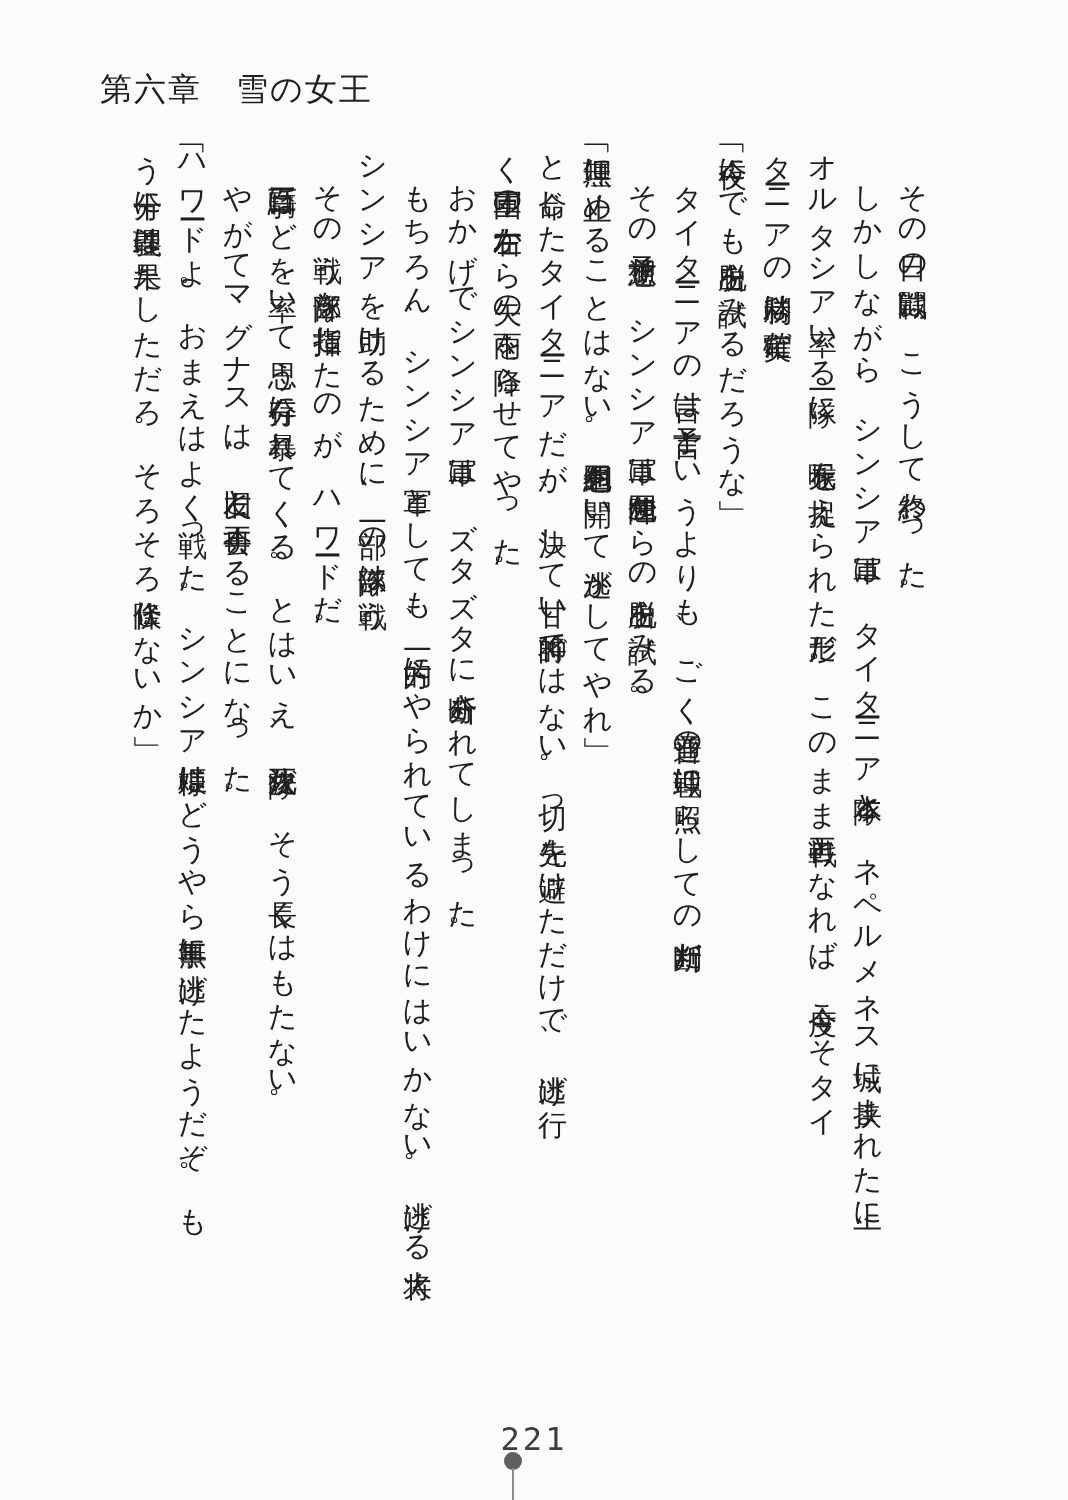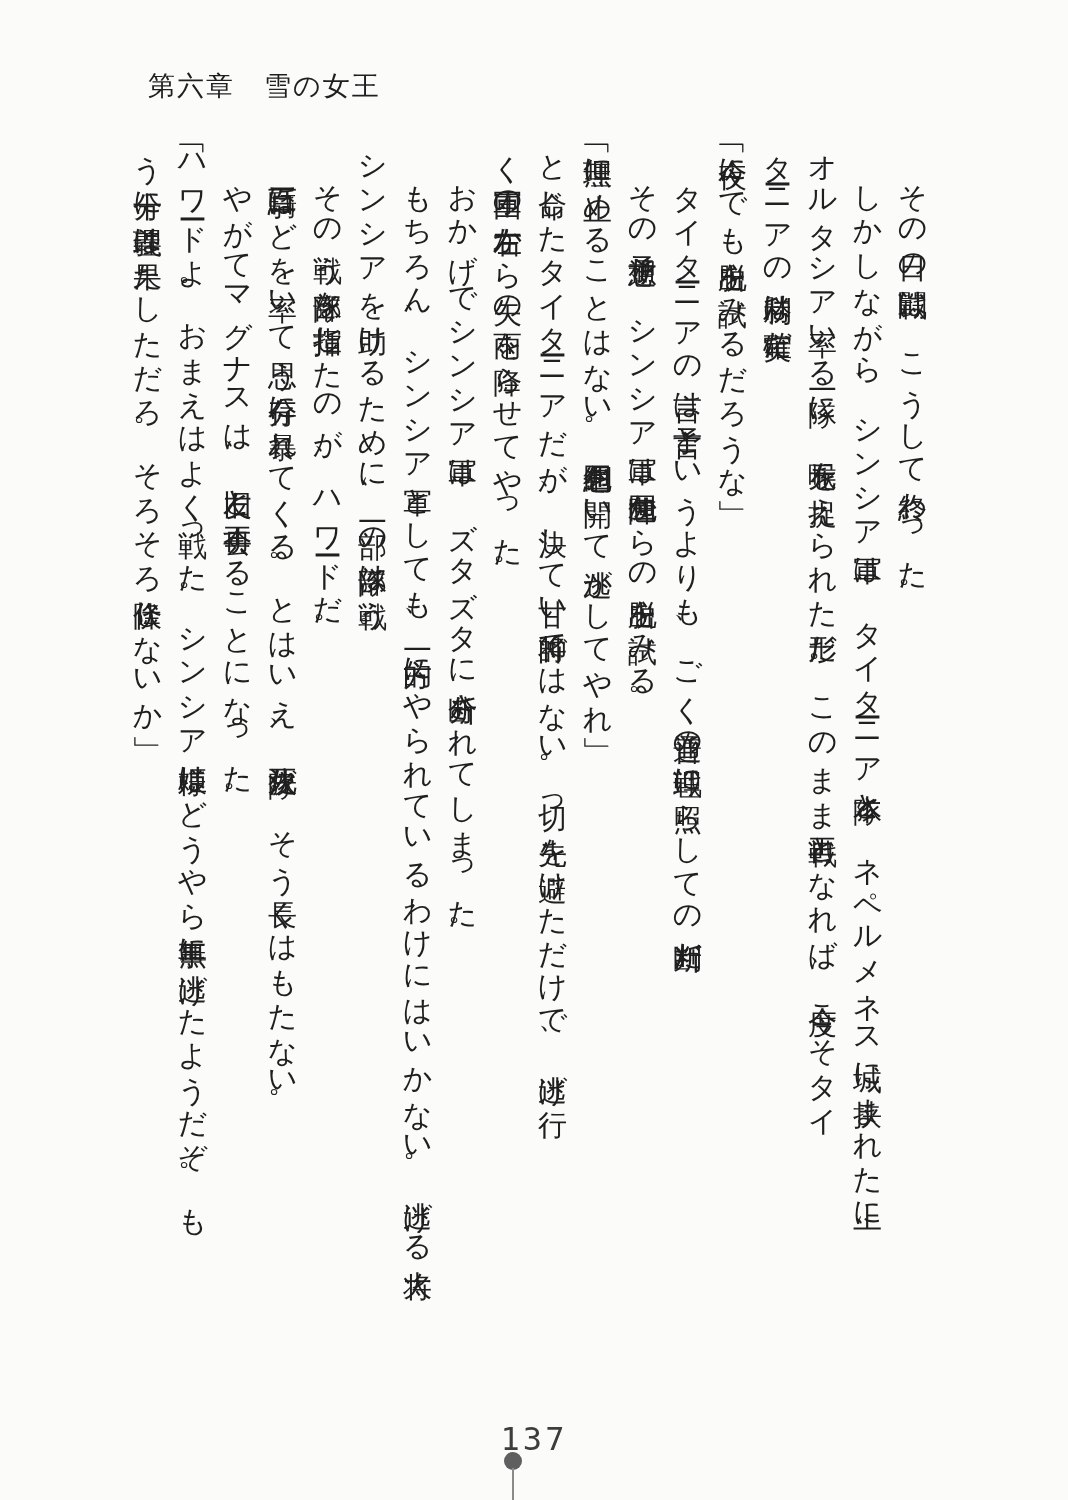--- a/index.html
+++ b/index.html
@@ -14,25 +14,24 @@
     width:1068px;height:1500px;
     background:var(--background);
     font-family:"DejaVu Serif","Liberation Serif",serif;
     color:var(--text);
     position:relative;
     overflow:hidden;
   }
   .chapter-header{
     position:absolute;
     top:68px;left:100px;
-    font-size:27px;
+    font-size:32px;
     letter-spacing:2px;
     color:var(--text);
     white-space:pre;
-    margin-left:48px;
   }
   .text-block{
     position:absolute;
     top:135px;
     right:133px;
     height:1245px;
     writing-mode:vertical-rl;
     text-orientation:mixed;
     font-size:29px;
     letter-spacing:1px;
@@ -91,19 +90,19 @@
       <p class="indent">おかげでシンシア軍は、ズタズタに分断されてしまった。</p>
       <p class="indent">もちろん、シンシア軍としても、一方的にやられているわけにはいかない。逃げる大将</p>
       <p>シンシアを助けるために、一部の部隊は戦う。</p>
       <p class="indent">その戦う部隊を指揮したのが、ハワードだ。</p>
       <p class="indent">三百騎ほどを率いて思う存分に暴れてくる。とはいえ、決死隊だ。そう長くはもたない。</p>
       <p class="indent">やがてマグナスは、旧友と再会することになった。</p>
       <p>「ハワードよ。おまえはよく戦った。シンシア姫様はどうやら無事に逃げたようだぞ。も</p>
       <p>う十分に義理は果たしただろ。そろそろ降伏しないか」</p>
     </div>
 
-  <div class="page-number">137</div>
+  <div class="page-number">221</div>
 
   <div class="marker-dot"></div>
 
   <div class="marker-line"></div>
 
 </div>
 
 </body></html>

